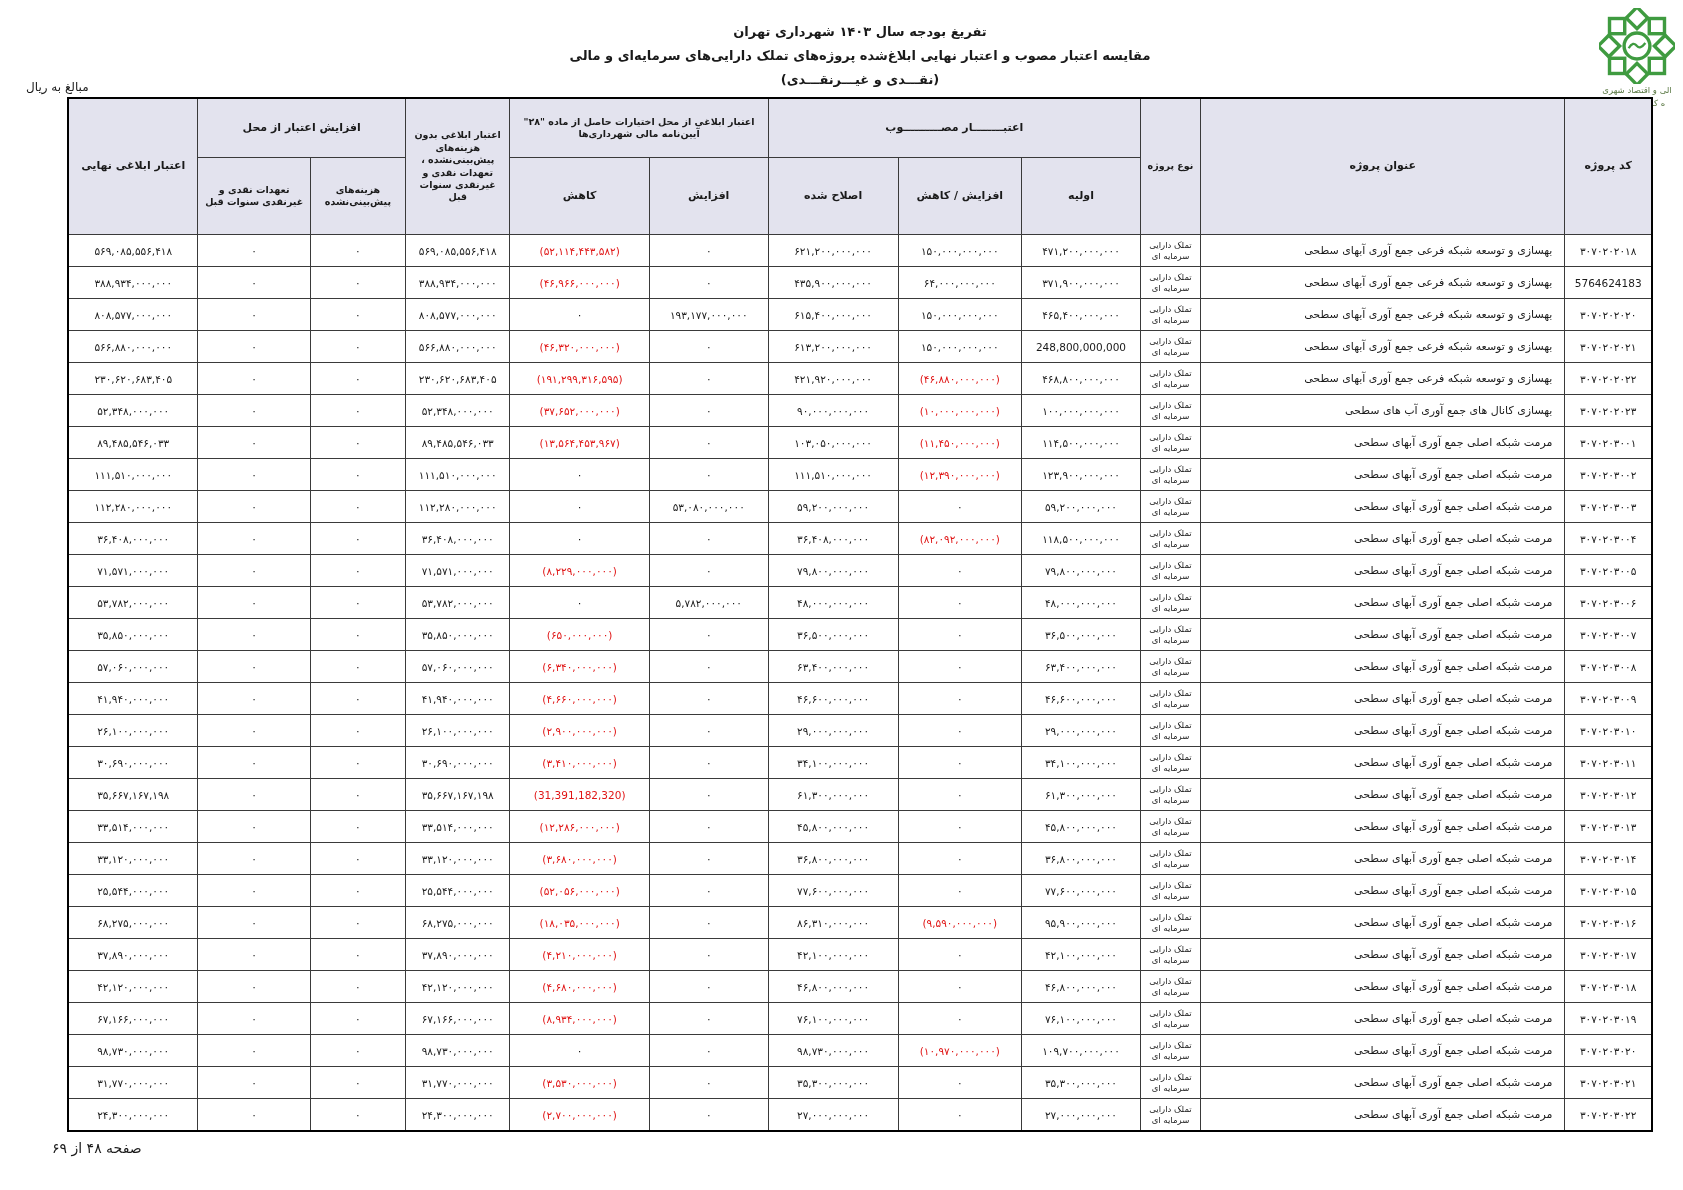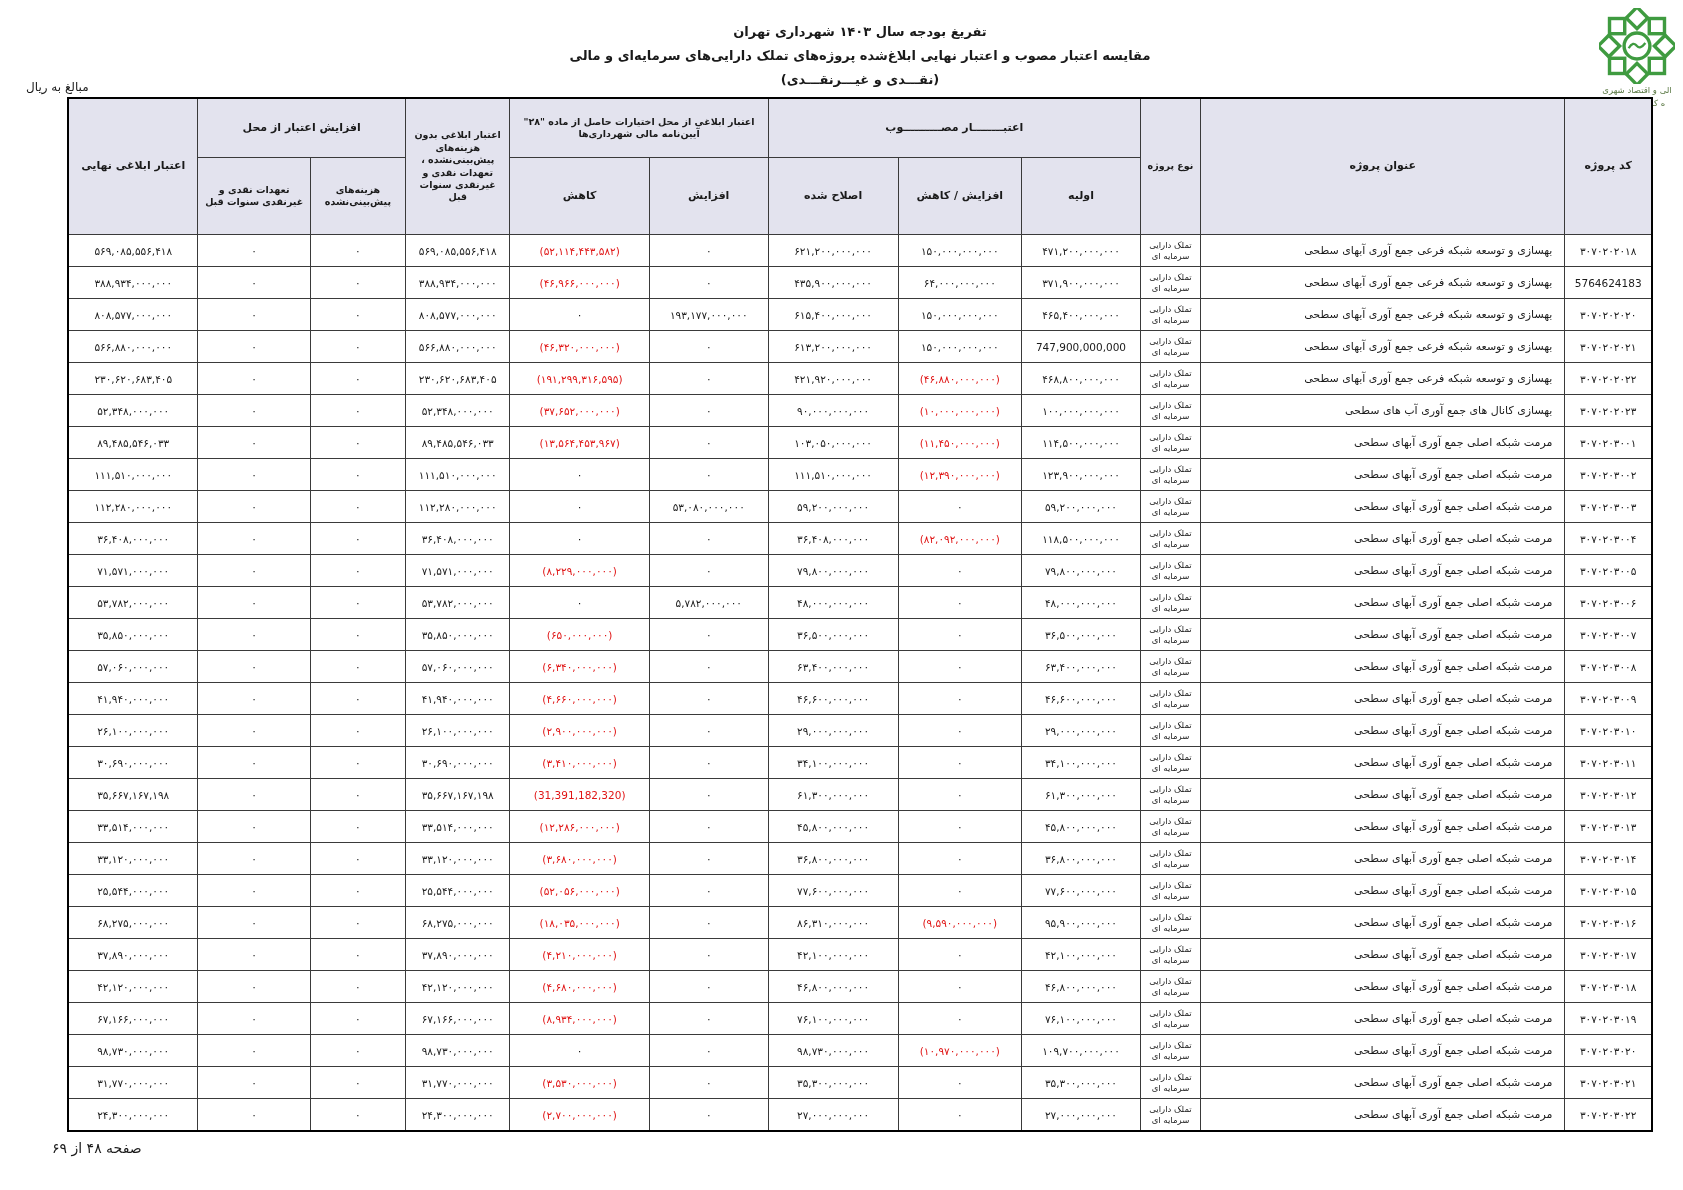--- a/index.html
+++ b/index.html
@@ -159,21 +159,21 @@
           <td class="num-cell">۰</td>
           <td class="num-cell">۸۰۸,۵۷۷,۰۰۰,۰۰۰</td>
           <td class="num-cell">۰</td>
           <td class="num-cell">۰</td>
           <td class="num-cell">۸۰۸,۵۷۷,۰۰۰,۰۰۰</td>
         </tr>
         <tr>
           <td class="code-cell">۳۰۷۰۲۰۲۰۲۱</td>
           <td class="title-cell">بهسازی و توسعه شبکه فرعی جمع آوری آبهای سطحی</td>
           <td class="type-cell">تملک دارایی سرمایه ای</td>
-          <td class="num-cell">747,900,000,000</td>
+          <td class="num-cell">248,800,000,000</td>
           <td class="num-cell">۱۵۰,۰۰۰,۰۰۰,۰۰۰</td>
           <td class="num-cell">۶۱۳,۲۰۰,۰۰۰,۰۰۰</td>
           <td class="num-cell">۰</td>
           <td class="num-cell neg">(۴۶,۳۲۰,۰۰۰,۰۰۰)</td>
           <td class="num-cell">۵۶۶,۸۸۰,۰۰۰,۰۰۰</td>
           <td class="num-cell">۰</td>
           <td class="num-cell">۰</td>
           <td class="num-cell">۵۶۶,۸۸۰,۰۰۰,۰۰۰</td>
         </tr>
         <tr>

